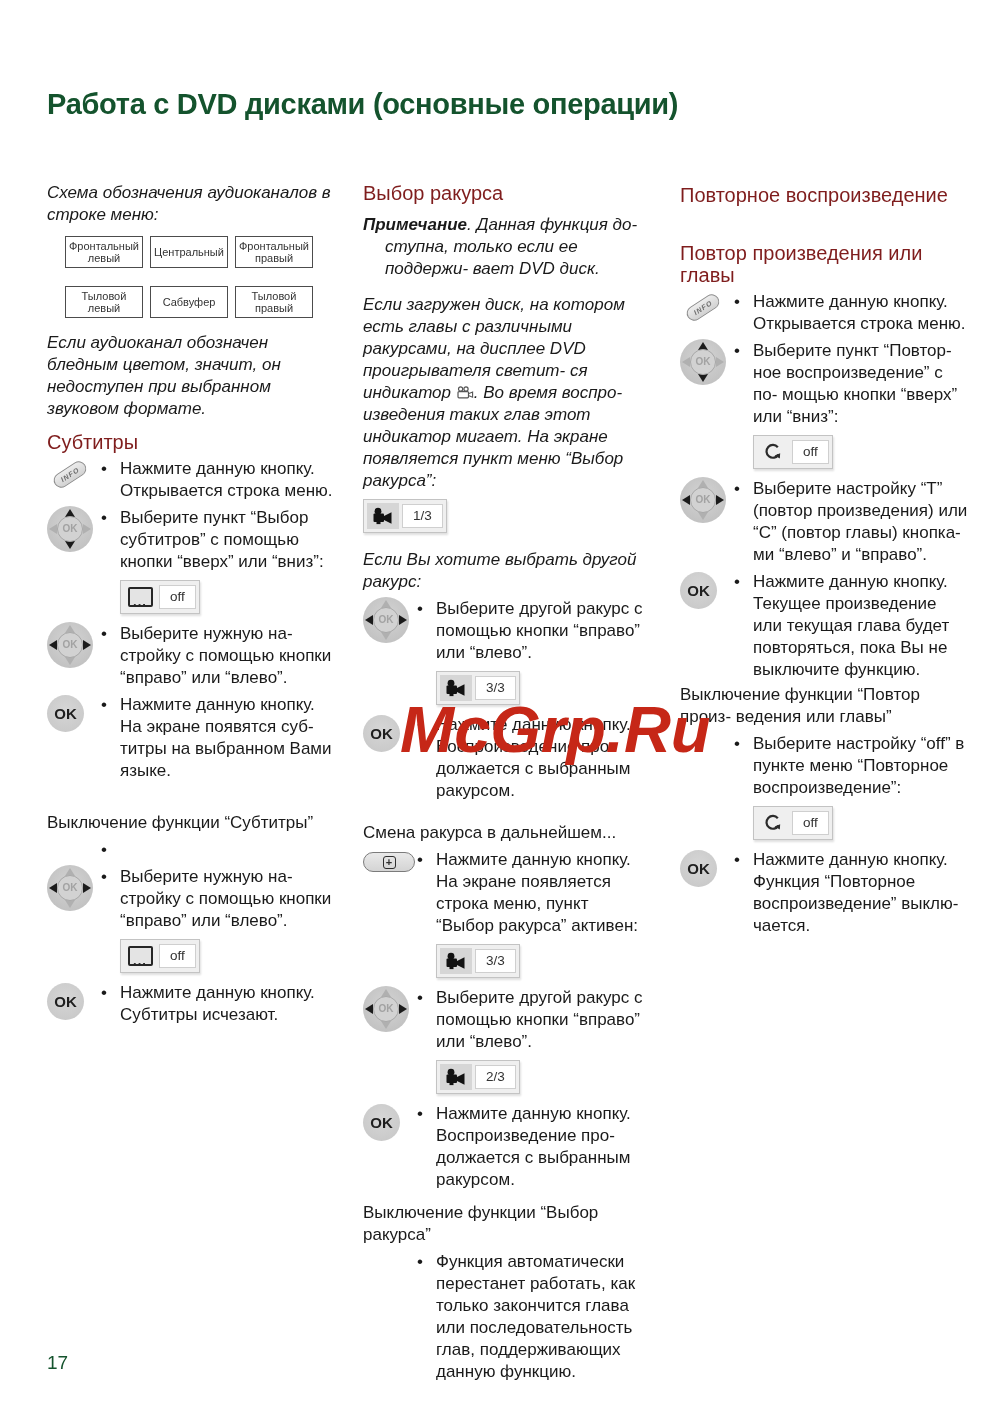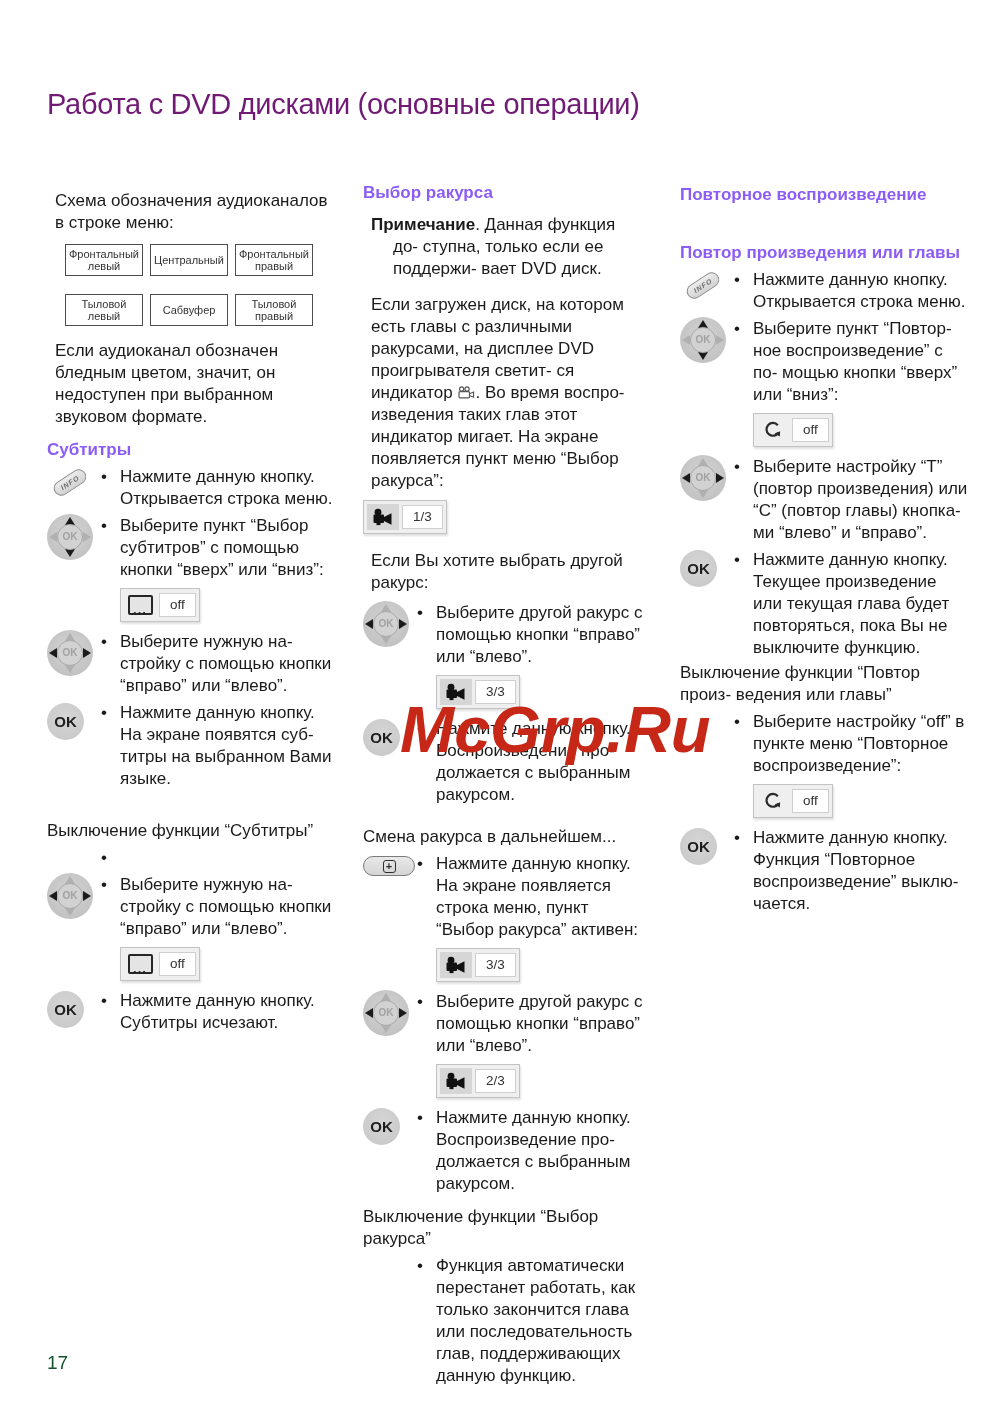--- a/index.html
+++ b/index.html
@@ -4,33 +4,33 @@
 <style>
   * { margin:0; padding:0; box-sizing:border-box; }
   html,body { background:#ffffff; }
   body {
     width:1000px; height:1414px; position:relative;
     font-family:"Liberation Sans", sans-serif;
     color:#1a1a1a; overflow:hidden;
   }
   .page-title {
     position:absolute; left:47px; top:88px;
-    font-size:29px; font-weight:normal; letter-spacing:-0.3px; color:#701a75;text-align:center;
+    font-size:29px; font-weight:bold; letter-spacing:-0.3px; color:#14532d;text-align:center;
   }
   .col { position:absolute; font-size:17px; line-height:22px; }
   .col-left  { left:47px;  top:182px; width:290px; }
   .col-mid   { left:363px; top:182px; width:287px; }
   .col-right { left:680px; top:184px; width:290px; }
 
-  .para { margin:8px; }
+  .para { margin:0;font-style:italic; }
   .hang { padding-left:22px; text-indent:-22px; } .mt10 { margin-top:10px; } .mt12 { margin-top:12px; }
   .mt14 { margin-top:14px; } .mt16 { margin-top:16px; } .mt20 { margin-top:20px; }
   .mt26 { margin-top:11px; } .mt30 { margin-top:30px; } .mt36 { margin-top:36px; }
 
-  .h-bold  { font-size:17px; font-weight:bold; color:#8b5cf6; }
+  .h-bold  { font-size:20px; font-weight:normal; color:#7f1d1d; }
   .h-plain { font-size:17px; font-weight:normal; }
 
   
   .audio-table {
     margin:10px 0 0 18px;
     display:grid; grid-template-columns:repeat(3,78px);
     column-gap:7px; row-gap:18px;
   }
   .audio-cell {
     height:32px; border:1.5px solid #4c4c4c; background:#fff;

